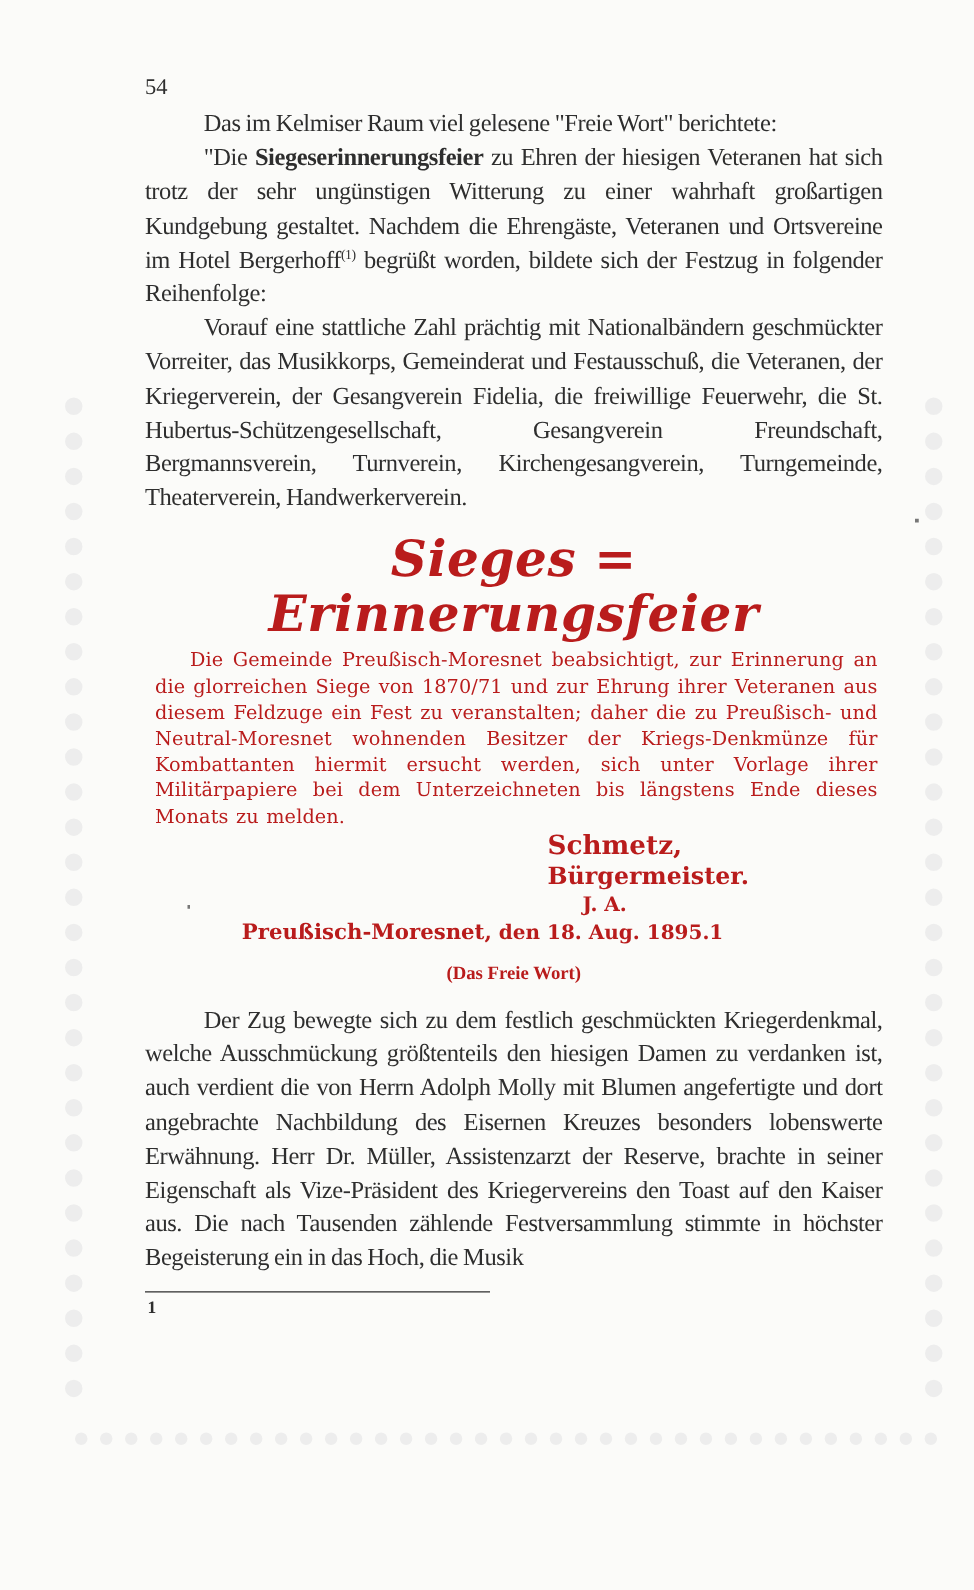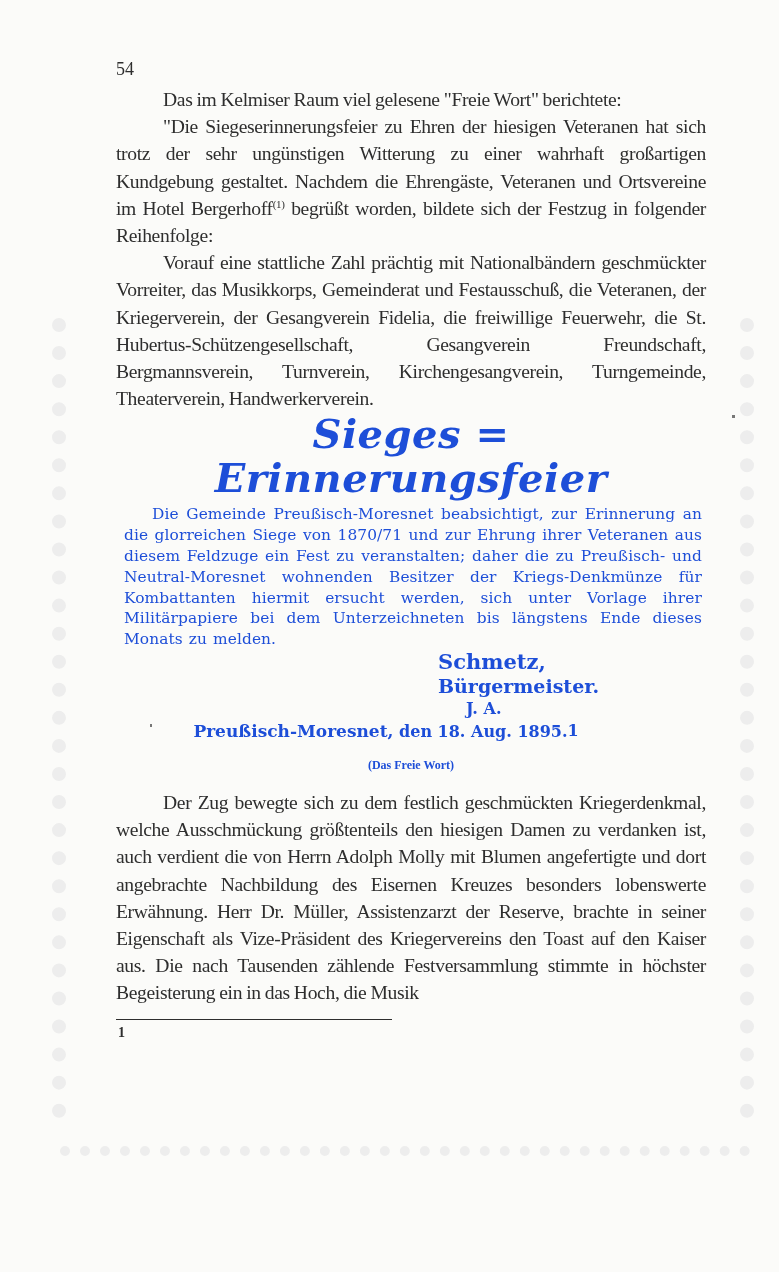--- a/index.html
+++ b/index.html
@@ -39,27 +39,28 @@
     }
     .para {
       font-size: 19.6px;
       line-height: 27.2px;
       text-align: justify;
       margin: 0;
       text-indent: 47px;
       letter-spacing: -0.35px;
       word-spacing: -0.5px;
     }
-    .para b { font-weight: normal; }
+    .para b { font-weight: bold; }
     sup.fn-ref { font-size: 11px; vertical-align: 7px; line-height: 0; }
 
     
     .clipping {
+      margin-top: 14px;
       font-family: "DejaVu Serif", "Liberation Serif", serif;
-      color: #1d4ed8;
+      color: #b91c1c;
     }
     .clip-title {
       text-align: center;
       font-size: 40px;
       line-height: 44px;
       font-weight: bold;
       letter-spacing: 0.5px;
       font-family: "DejaVu Serif", serif;
       font-style: italic;
       margin-left: 0px;
@@ -99,21 +100,21 @@
       display: flex;
       justify-content: center;
       margin-left: 2px;
       margin-right: 52px;
     }
     .clip-dateline .place { font-size: 17px; }
     .source {
       text-align: center;
       font-family: "Liberation Serif", serif;
       font-weight: bold;
-      font-size: 12px;
+      font-size: 15px;
       line-height: 20px;
       margin-top: 12px;
       margin-bottom: 14px;
     }
 
     .footnote-rule {
       width: 276px;
       height: 0;
       border-top: 1.6px solid #2e2e2e;
       margin: 12px 0 0 0;

